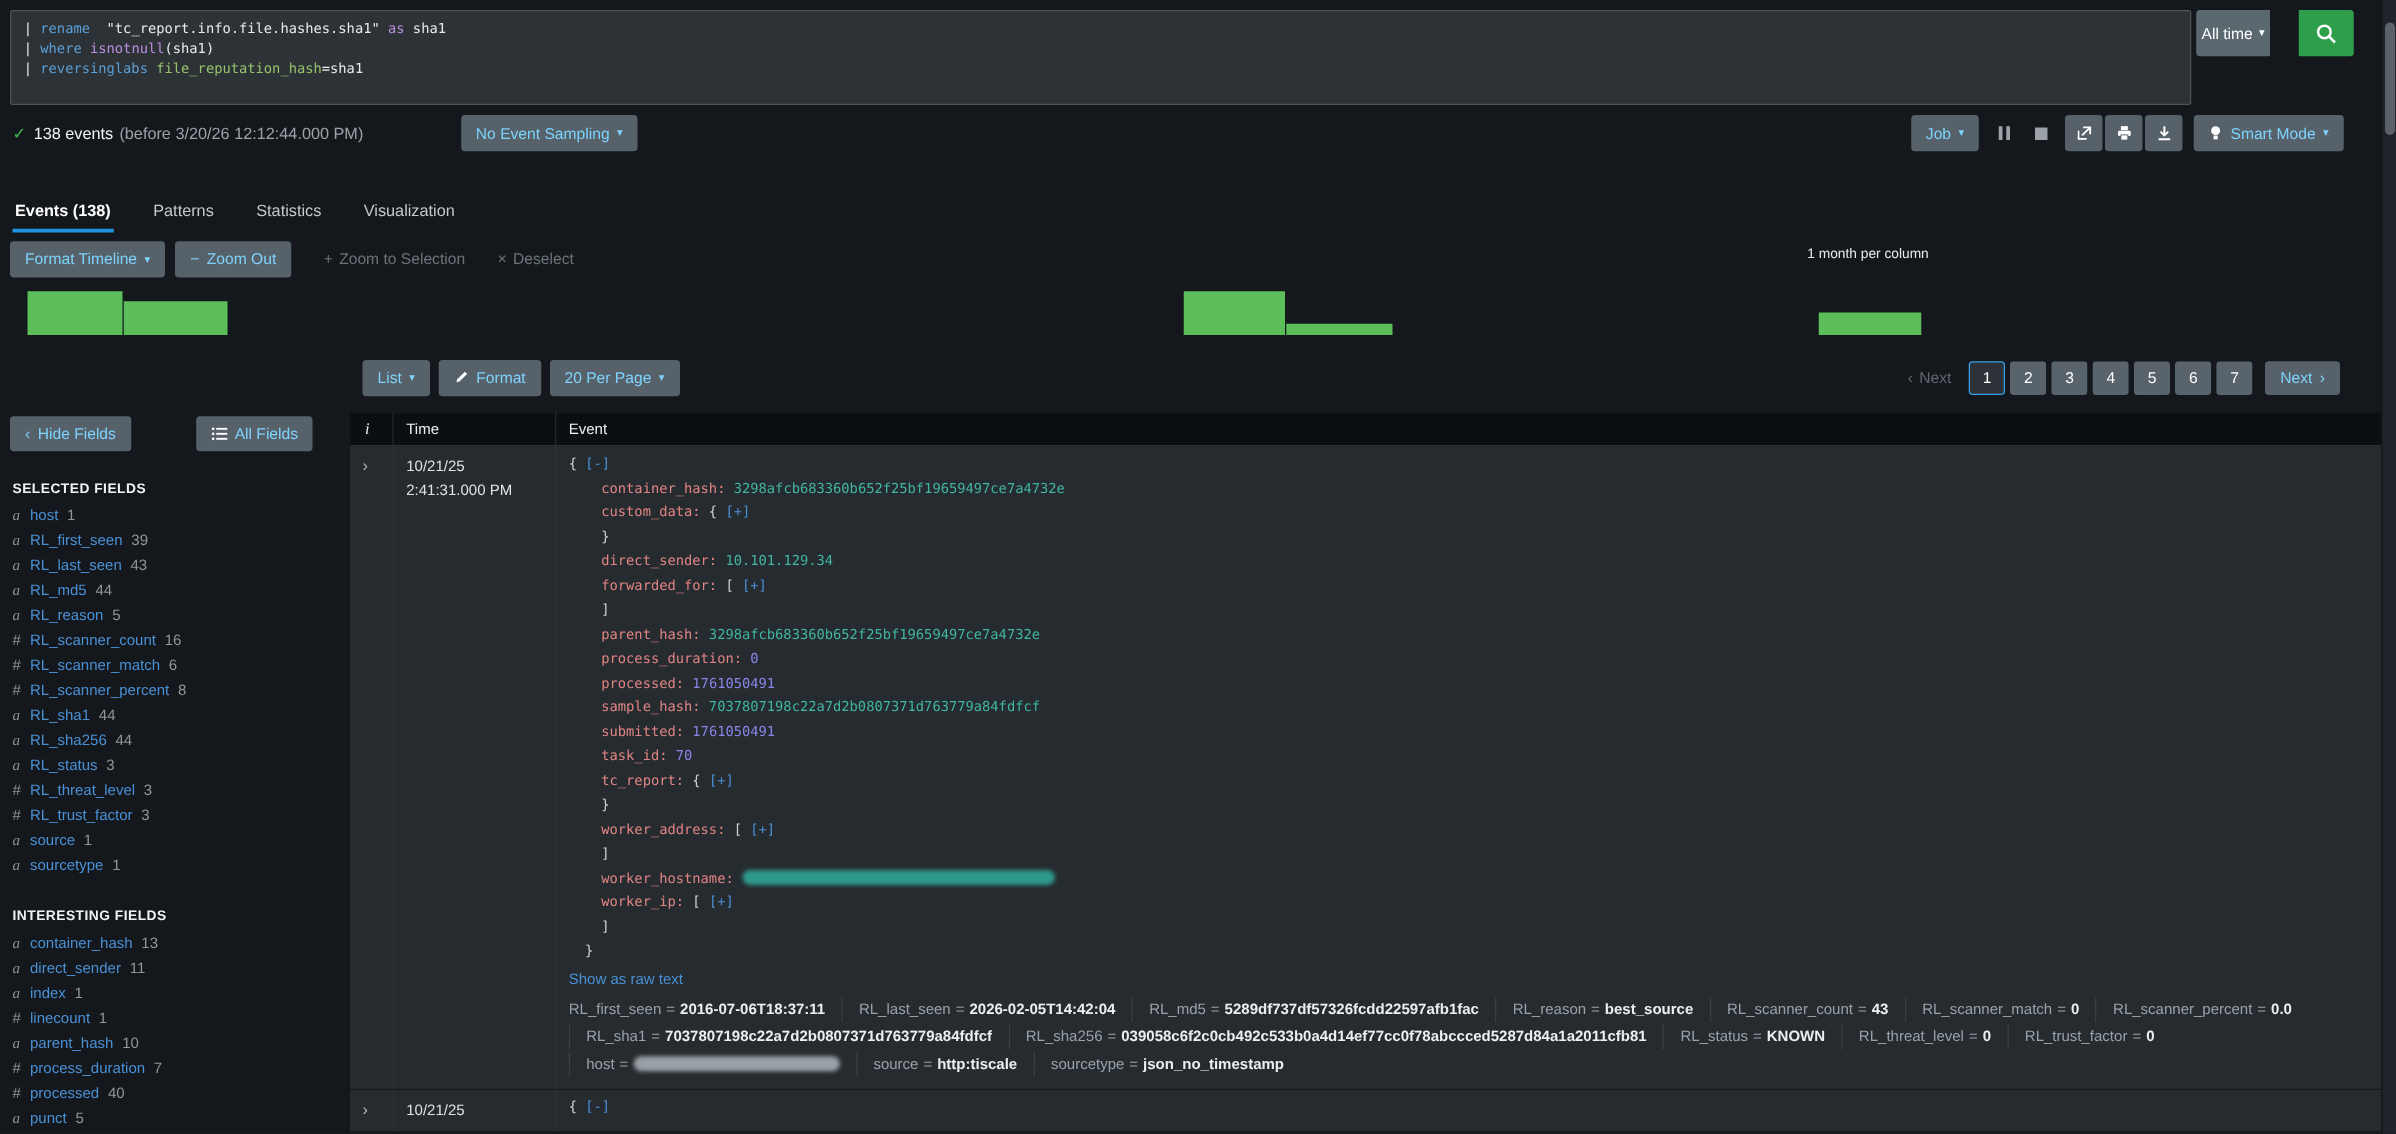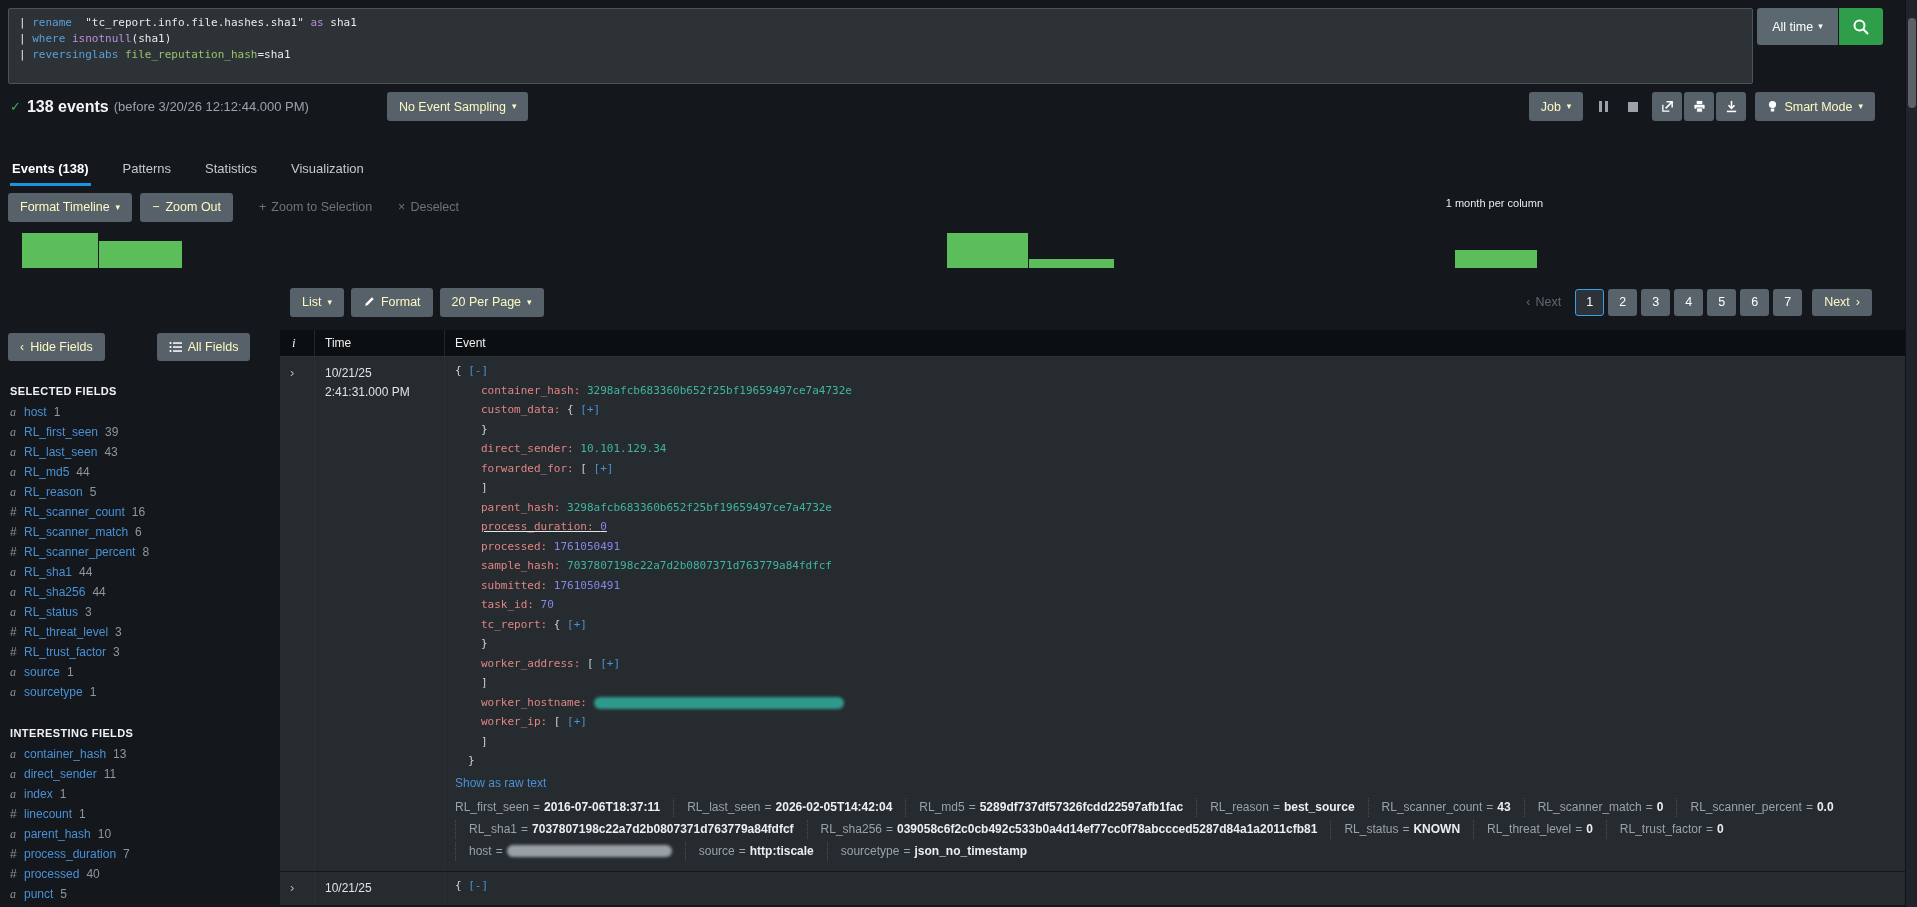--- a/index.html
+++ b/index.html
@@ -22,36 +22,36 @@
     background:#2c3236; border:1px solid #4c545a; border-radius:2px;
     font-size:11px; line-height:16px; padding:6px 10px; cursor:text; overflow:hidden;
   }
   .q-line { white-space:pre; }
   .tok-plain   { color:#e8eaeb; }
   .tok-command { color:var(--spl_command); }
   .tok-keyword { color:var(--spl_keyword); }
   .tok-argument{ color:var(--spl_argument); }
 
   .time-btn {
-    position:absolute; left:1757px; top:8px; width:81px; height:37px;
+    position:absolute; left:1757px; top:8px; width:59px; height:37px;
     background:#5c6870; border-radius:3px 0 0 3px; display:flex; align-items:center; justify-content:center;
     gap:5px; font-size:12.5px; color:#fff; cursor:pointer;
   }
   .search-btn {
     position:absolute; left:1839px; top:8px; width:44px; height:37px;
     background:var(--accent_green); border-radius:0 3px 3px 0; display:flex; align-items:center; justify-content:center; cursor:pointer;
   }
 
   
   .status-row { position:absolute; left:0; top:90px; width:1905px; height:33px; display:flex; align-items:center; padding:0 30px 0 10px; }
   .check { color:#3fae4e; font-size:13px; margin-right:6px; }
-  .cnt { font-weight:bold; font-size:16px; color:#f2f4f5; }
+  .cnt { font-weight:normal; font-size:13px; color:#f2f4f5; }
   .cnt-suffix { font-size:13px; color:#9aa2a8; margin-left:5px; }
   .btn {
-    background:#57616a; color:#fef9c3; border:none; border-radius:3px; font-size:12.5px;
+    background:#57616a; color:#7dd3fc; border:none; border-radius:3px; font-size:12.5px;
     height:29px; padding:0 12px; display:inline-flex; align-items:center; gap:6px; cursor:pointer;
     font-family:"Liberation Sans", sans-serif;
   }
   .sampling-btn { margin-left:78px; }
   .right-group { margin-left:auto; display:flex; align-items:center; gap:9px; }
   .flat-icon { color:#9aa2a8; display:inline-flex; align-items:center; cursor:pointer; padding:0 5px; }
   .icon-pause i { display:inline-block; width:3px; height:11px; background:#9aa2a8; margin:0 1.5px; }
   .icon-stop { width:10px; height:10px; background:#9aa2a8; display:inline-block; }
   .icon-btn-group { display:flex; gap:2px; }
   .icon-btn { width:30px; padding:0; justify-content:center; }
@@ -453,21 +453,21 @@
         <div class="cell-event">
           <div>
               <div class="json-line" style="padding-left: 10px;"><span class="j-plain">{ </span><span class="j-link">[-]</span></div>
               <div class="json-line" style="padding-left: 36px;"><span class="j-key">container_hash: </span><span class="j-string">3298afcb683360b652f25bf19659497ce7a4732e</span></div>
               <div class="json-line" style="padding-left: 36px;"><span class="j-key">custom_data: </span><span class="j-plain">{ </span><span class="j-link">[+]</span></div>
               <div class="json-line" style="padding-left: 36px;"><span class="j-plain">}</span></div>
               <div class="json-line" style="padding-left: 36px;"><span class="j-key">direct_sender: </span><span class="j-string">10.101.129.34</span></div>
               <div class="json-line" style="padding-left: 36px;"><span class="j-key">forwarded_for: </span><span class="j-plain">[ </span><span class="j-link">[+]</span></div>
               <div class="json-line" style="padding-left: 36px;"><span class="j-plain">]</span></div>
               <div class="json-line" style="padding-left: 36px;"><span class="j-key">parent_hash: </span><span class="j-string">3298afcb683360b652f25bf19659497ce7a4732e</span></div>
-              <div class="json-line" style="padding-left: 36px; text-decoration: underline;"><span class="j-key">process_duration: </span><span class="j-number">0</span></div>
+              <div class="json-line" style="padding-left: 36px;"><span class="j-key">process_duration: </span><span class="j-number">0</span></div>
               <div class="json-line" style="padding-left: 36px;"><span class="j-key">processed: </span><span class="j-number">1761050491</span></div>
               <div class="json-line" style="padding-left: 36px;"><span class="j-key">sample_hash: </span><span class="j-string">7037807198c22a7d2b0807371d763779a84fdfcf</span></div>
               <div class="json-line" style="padding-left: 36px;"><span class="j-key">submitted: </span><span class="j-number">1761050491</span></div>
               <div class="json-line" style="padding-left: 36px;"><span class="j-key">task_id: </span><span class="j-number">70</span></div>
               <div class="json-line" style="padding-left: 36px;"><span class="j-key">tc_report: </span><span class="j-plain">{ </span><span class="j-link">[+]</span></div>
               <div class="json-line" style="padding-left: 36px;"><span class="j-plain">}</span></div>
               <div class="json-line" style="padding-left: 36px;"><span class="j-key">worker_address: </span><span class="j-plain">[ </span><span class="j-link">[+]</span></div>
               <div class="json-line" style="padding-left: 36px;"><span class="j-plain">]</span></div>
               <div class="json-line" style="padding-left: 36px;"><span class="j-key">worker_hostname: </span><span class="redact" style="width: 250px; background: rgb(46, 154, 140);"></span></div>
               <div class="json-line" style="padding-left: 36px;"><span class="j-key">worker_ip: </span><span class="j-plain">[ </span><span class="j-link">[+]</span></div>

